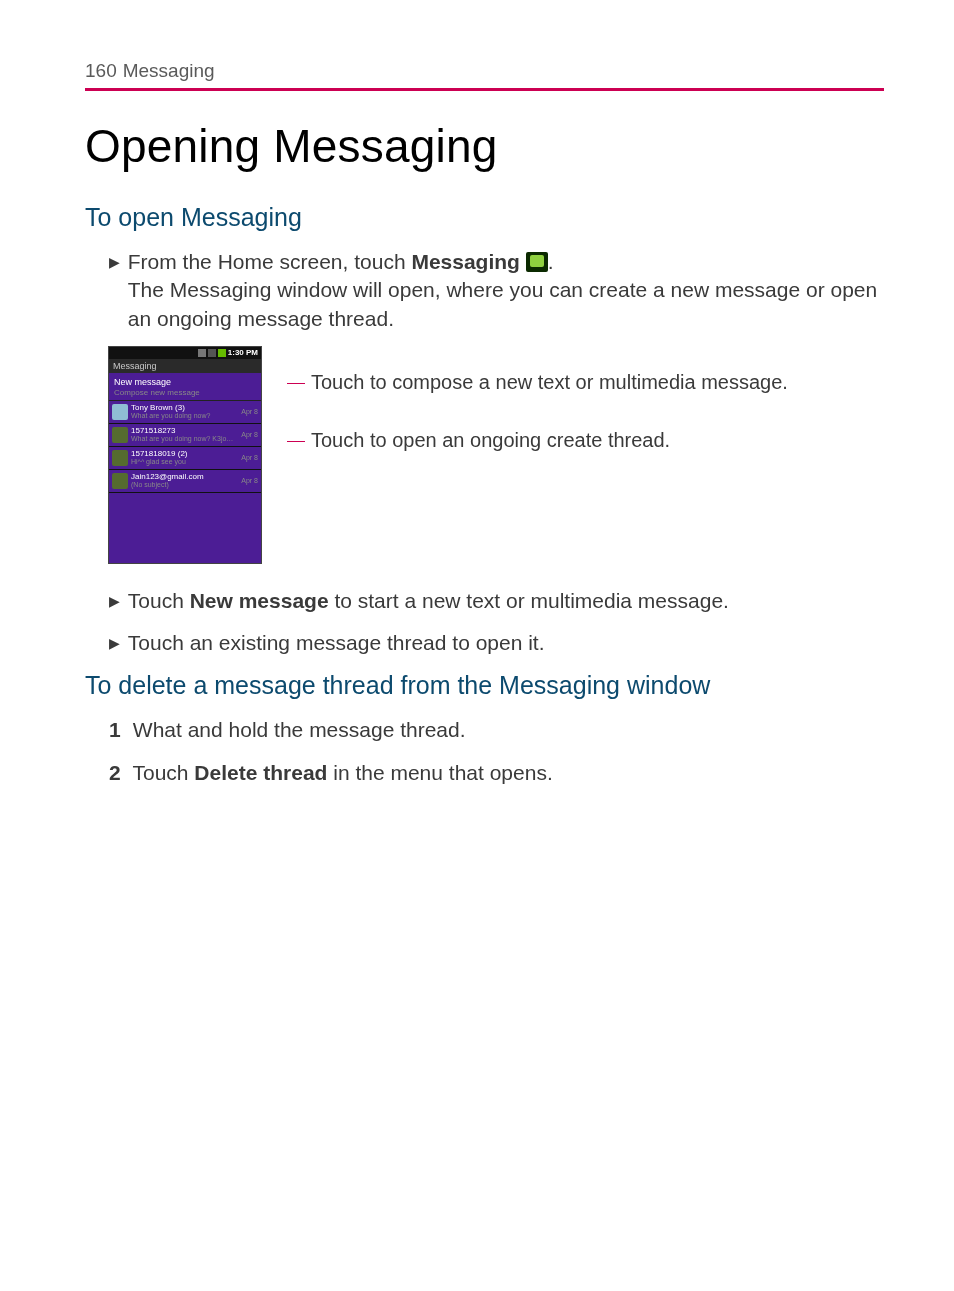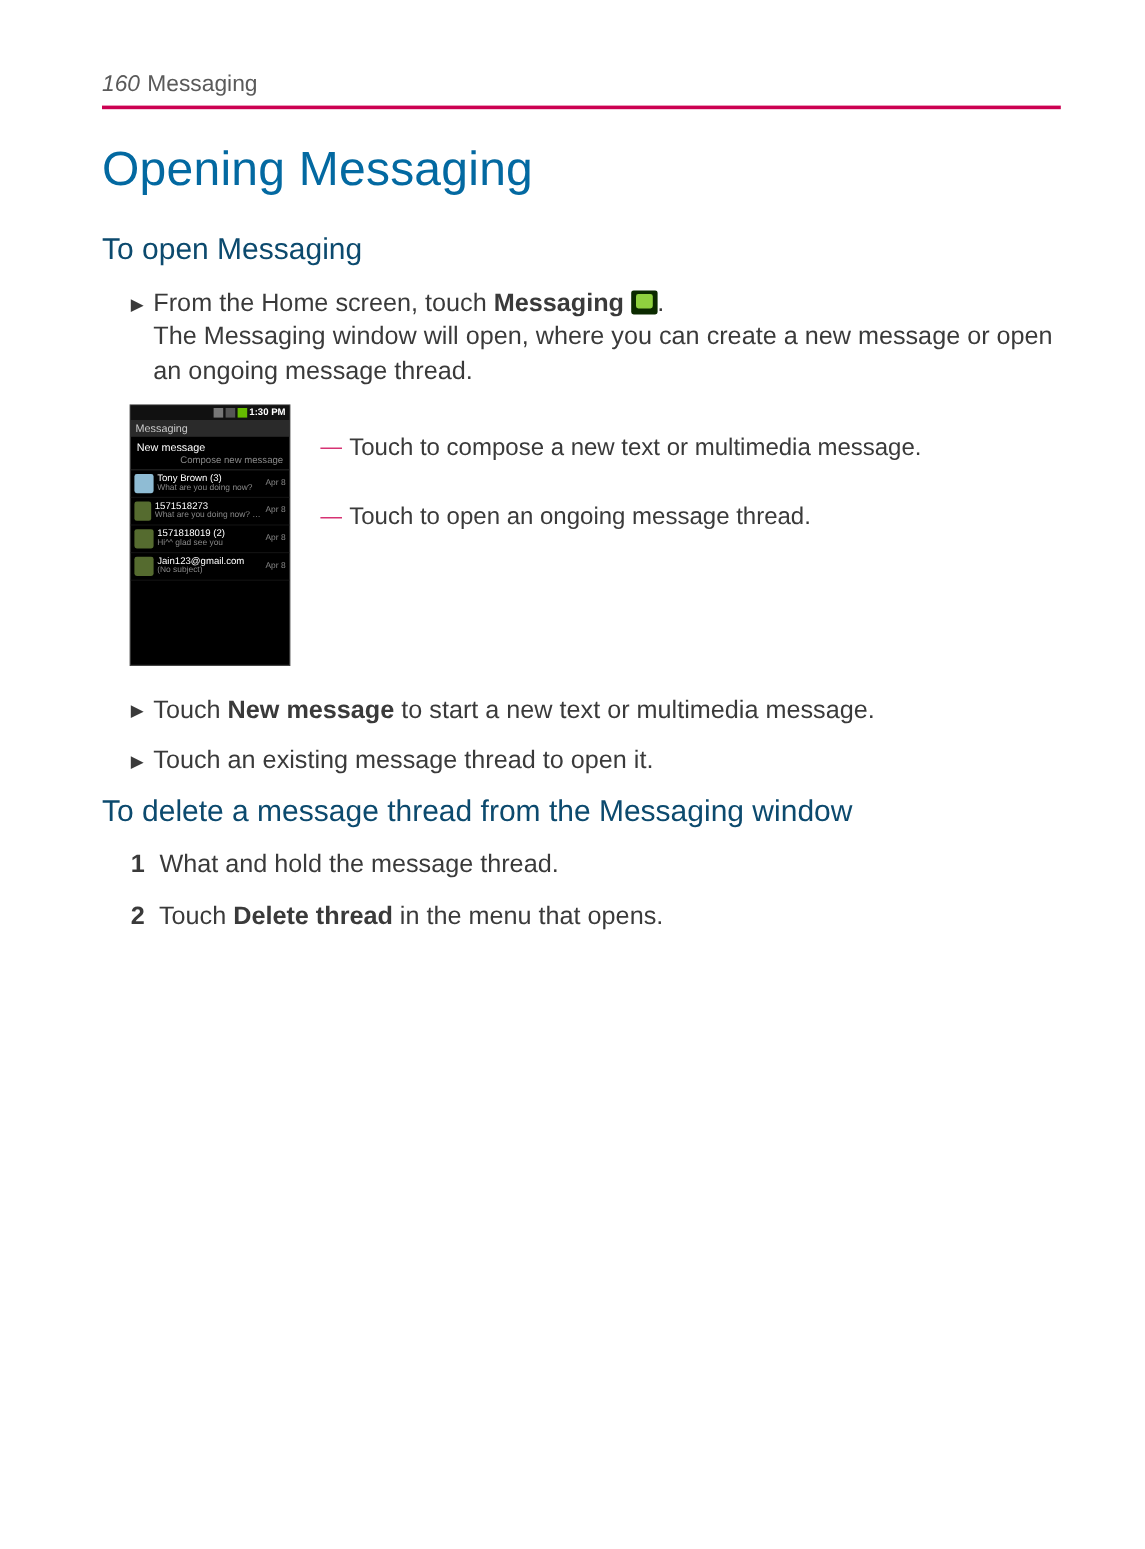--- a/index.html
+++ b/index.html
@@ -1,40 +1,40 @@
 <!DOCTYPE html>
 <html><head>
 <meta charset="utf-8">
 <style>
   html,body{margin:0;padding:0;background:#fff;color:#3a3a3a;font-family:Arial,Helvetica,sans-serif;}
   .page{width:954px;height:1291px;position:relative;box-sizing:border-box;padding:60px 70px 40px 85px;}
   .running-head{font-size:19px;color:#5a5a5a;margin-bottom:6px;}
-  .running-head .pgnum{margin-right:6px;font-style:italic;}
+  .running-head .pgnum{margin-right:6px;}
   .hr-accent{height:3px;background:#cc0052;margin-bottom:28px;}
-  h1{font-size:40px;font-weight:400;color:#0369a1;margin:0 0 30px 0;letter-spacing:0.2px;}
+  h1{font-size:46px;font-weight:400;color:#000000;margin:0 0 30px 0;letter-spacing:0.2px;}
   h2{font-size:25px;font-weight:400;color:#0c4a6e;margin:0 0 16px 0;}
   .indent{padding-left:24px;}
   .body-text{font-size:21px;line-height:1.35;color:#3a3a3a;margin:0 0 14px 0;}
   .bullet{display:flex;gap:8px;}
   .bullet .mark{flex:0 0 auto;font-size:14px;line-height:28px;}
   .bullet .txt{flex:1 1 auto;}
   .bold{font-weight:700;}
   .num{font-weight:700;display:inline-block;width:18px;}
   
   .phone-row{display:flex;gap:26px;align-items:flex-start;margin:8px 0 24px 0;}
-  .phone{width:132px;background:#000000;color:#ccc;font-size:8px;line-height:1.2;box-shadow:0 0 0 1px #444;}
+  .phone{width:152px;background:#4c1d95;color:#ccc;font-size:8px;line-height:1.2;box-shadow:0 0 0 1px #444;}
   .statusbar{display:flex;justify-content:flex-end;align-items:center;gap:2px;background:#111;color:#fff;padding:1px 3px;font-size:8px;font-weight:700;}
   .sb-icon{width:8px;height:8px;display:inline-block;}
   .sb-sd{background:#777;}
   .sb-sig{background:#555;}
   .sb-bat{background:#6b0;}
   .titlebar{background:#2a2a2a;color:#c9c9c9;padding:2px 4px;font-size:9px;}
   .newmsg{padding:4px 5px 2px 5px;border-bottom:1px solid #222;}
   .newmsg .l1{color:#fff;font-size:9px;}
-  .newmsg .l2{color:#888;font-size:8px;text-align:right;}
+  .newmsg .l2{color:#888;font-size:8px;}
   .thread{display:flex;align-items:center;gap:3px;padding:2px 3px;border-bottom:1px solid #111;}
   .avatar{width:16px;height:16px;border-radius:2px;}
   .av-g{background:#556b2f;}
   .av-p{background:#8fbcd4;}
   .tmeta{flex:1 1 auto;min-width:0;}
   .tname{color:#fff;font-size:8px;white-space:nowrap;overflow:hidden;text-overflow:ellipsis;}
   .tprev{color:#888;font-size:7px;white-space:nowrap;overflow:hidden;text-overflow:ellipsis;}
   .tdate{color:#888;font-size:7px;white-space:nowrap;}
   .phone-spacer{height:70px;}
   .callouts{flex:1 1 auto;position:relative;font-size:20px;color:#3a3a3a;line-height:1.3;}
@@ -115,21 +115,21 @@
           <span class="tdate">Apr 8</span>
         </div>
         <div class="phone-spacer"></div>
       </div>
 
       <div class="callouts">
         <div class="callout c1">
           <span class="dash"></span><span>Touch to compose a new text or multimedia message.</span>
         </div>
         <div class="callout c2">
-          <span class="dash"></span><span>Touch to open an ongoing message thread.</span>
+          <span class="dash"></span><span>Touch to open an ongoing create thread.</span>
         </div>
       </div>
     </div>
 
     <div class="body-text bullet">
       <span class="mark">▶</span>
       <span class="txt">
         <span>Touch </span><span class="bold">New message</span><span> to start a new text or multimedia message.</span>
       </span>
     </div>

